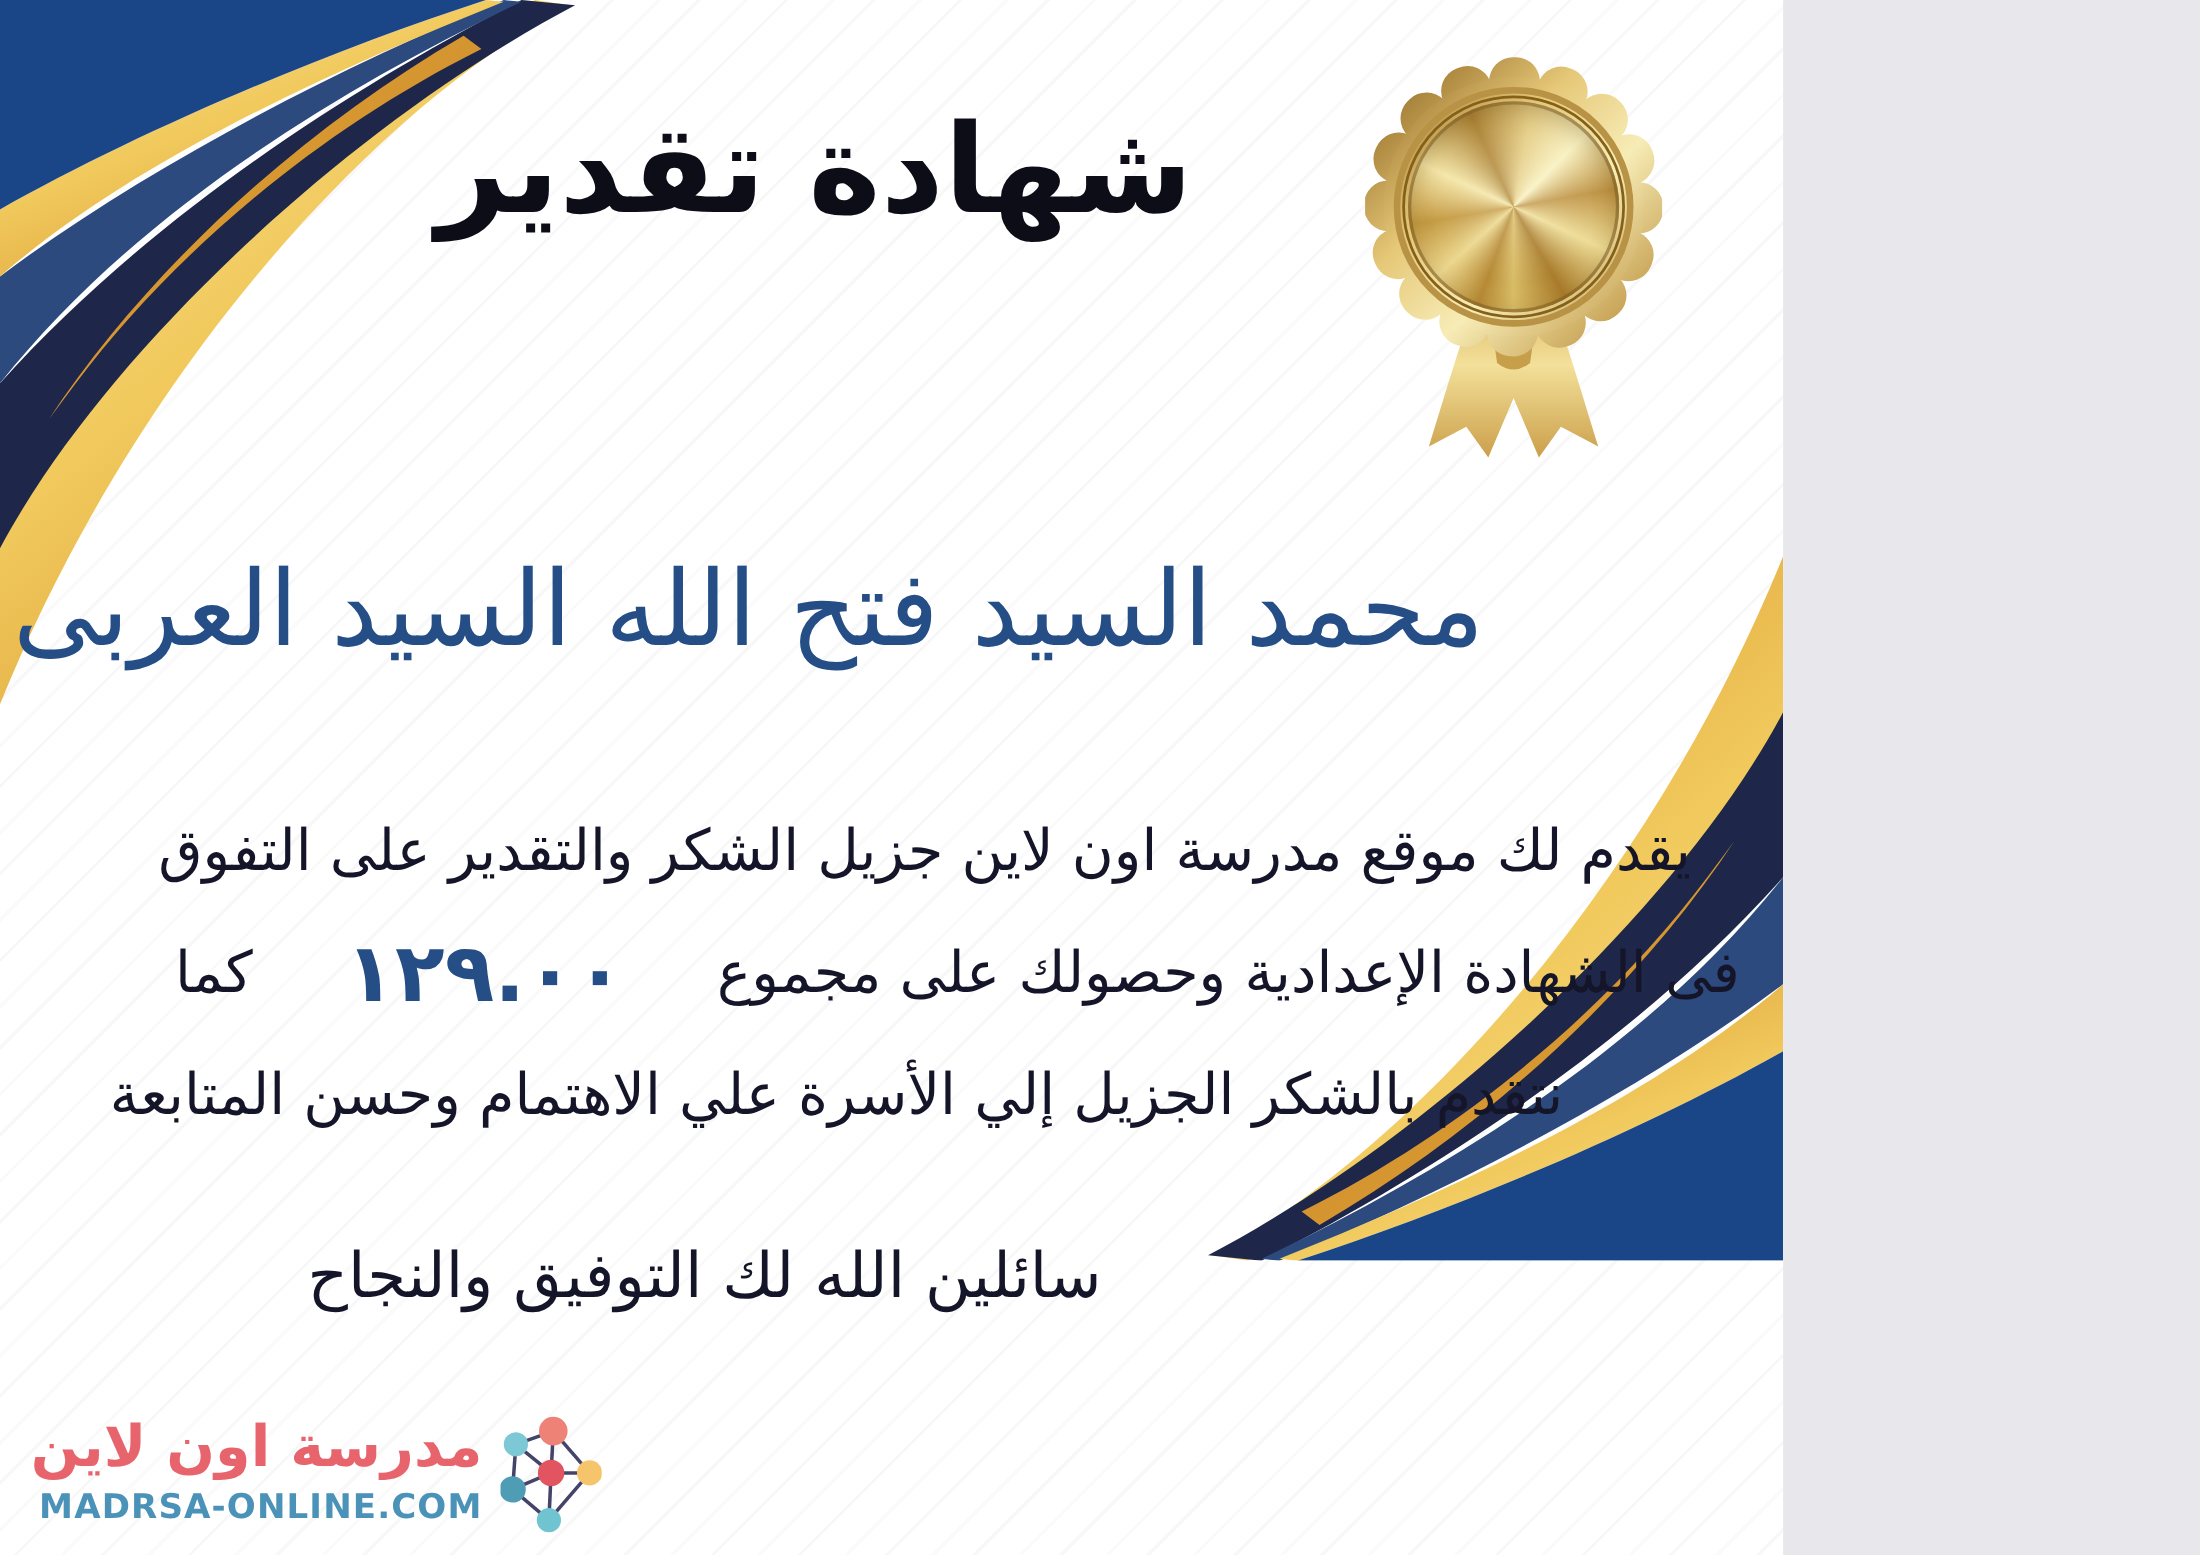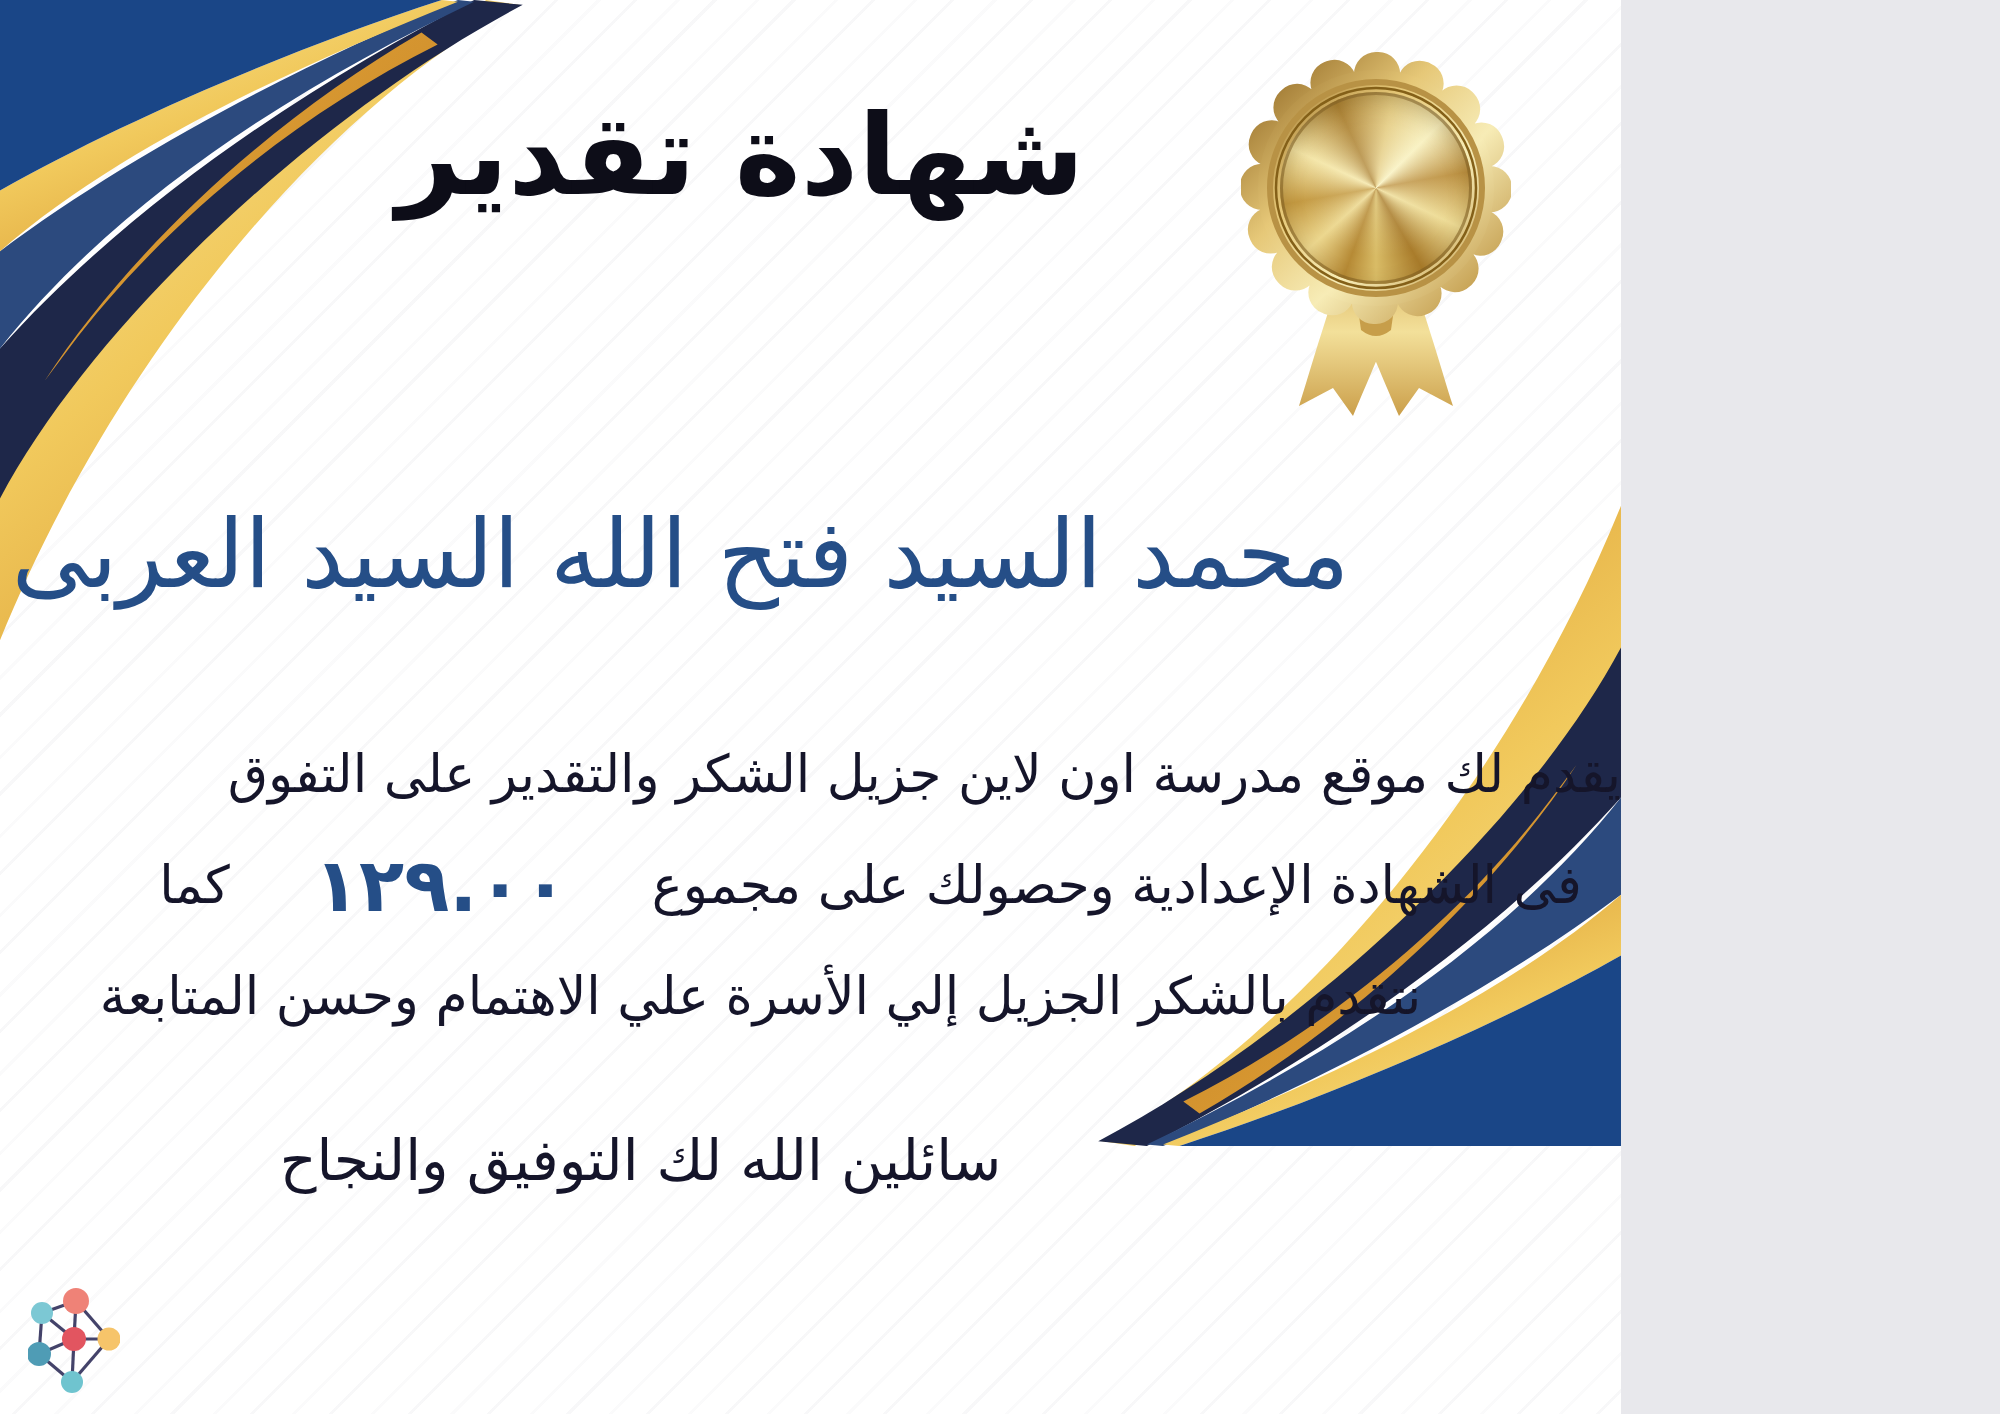--- a/index.html
+++ b/index.html
@@ -33,21 +33,21 @@
   }
   .medal-disc::after{
     content:"";position:absolute;inset:0;border-radius:50%;
     background:radial-gradient(circle at 52% 40%, rgba(255,255,240,.30), rgba(255,255,240,0) 58%);
   }
 
   
   .txt{position:absolute;z-index:3;text-align:center;white-space:nowrap;line-height:1.25;}
   .title{top:85px;left:0;right:140px;font-size:112px;font-weight:bold;color:var(--title-text,#0d0d18);}
   .name{top:495px;left:0;right:260px;font-size:95px;font-weight:normal;color:var(--name-blue,#254e87);}
-  .line1{top:742px;left:60px;right:0;font-size:52px;color:var(--body-text,#15152a);text-align:right;}
+  .line1{top:742px;left:60px;right:0;font-size:52px;color:var(--body-text,#15152a);}
   .line2{top:848px;left:120px;right:0;font-size:52px;color:var(--body-text,#15152a);
          display:flex;justify-content:center;align-items:center;gap:84px;}
   .score{font-size:74px;font-weight:bold;color:var(--name-blue,#254e87);line-height:1;}
   .line3{top:964px;left:0;right:100px;font-size:52px;color:var(--body-text,#15152a);}
   .closing{top:1125px;left:0;right:340px;font-size:57px;color:var(--body-text,#15152a);}
 
   
   .logo{position:absolute;left:28px;bottom:20px;z-index:3;display:flex;align-items:center;gap:16px;}
   .logo-texts{display:flex;flex-direction:column;align-items:flex-end;gap:6px;}
   .logo-ar{font-size:52px;font-weight:bold;color:var(--logo-coral,#e8646c);white-space:nowrap;}
@@ -129,20 +129,24 @@
     <span>فى الشهادة الإعدادية وحصولك على مجموع</span>
     <span class="score">١٢٩.٠٠</span>
     <span>كما</span>
   </div>
 
   <div class="txt line3" dir="rtl">نتقدم بالشكر الجزيل إلي الأسرة علي الاهتمام وحسن المتابعة</div>
 
   <div class="txt closing" dir="rtl">سائلين الله لك التوفيق والنجاح</div>
 
   <div class="logo">
+    <div class="logo-texts">
+      <div class="logo-ar" dir="rtl">مدرسة اون لاين</div>
+      <div class="logo-en">MADRSA-ONLINE.COM</div>
+    </div>
     <svg width="92" height="115" viewBox="0 0 92 115" aria-hidden="true">
       <g stroke="#44436a" stroke-width="3.2">
         <line x1="48" y1="22" x2="14" y2="34"></line>
         <line x1="48" y1="22" x2="46" y2="60"></line>
         <line x1="48" y1="22" x2="81" y2="60"></line>
         <line x1="14" y1="34" x2="46" y2="60"></line>
         <line x1="14" y1="34" x2="11" y2="75"></line>
         <line x1="46" y1="60" x2="81" y2="60"></line>
         <line x1="46" y1="60" x2="11" y2="75"></line>
         <line x1="46" y1="60" x2="44" y2="103"></line>

